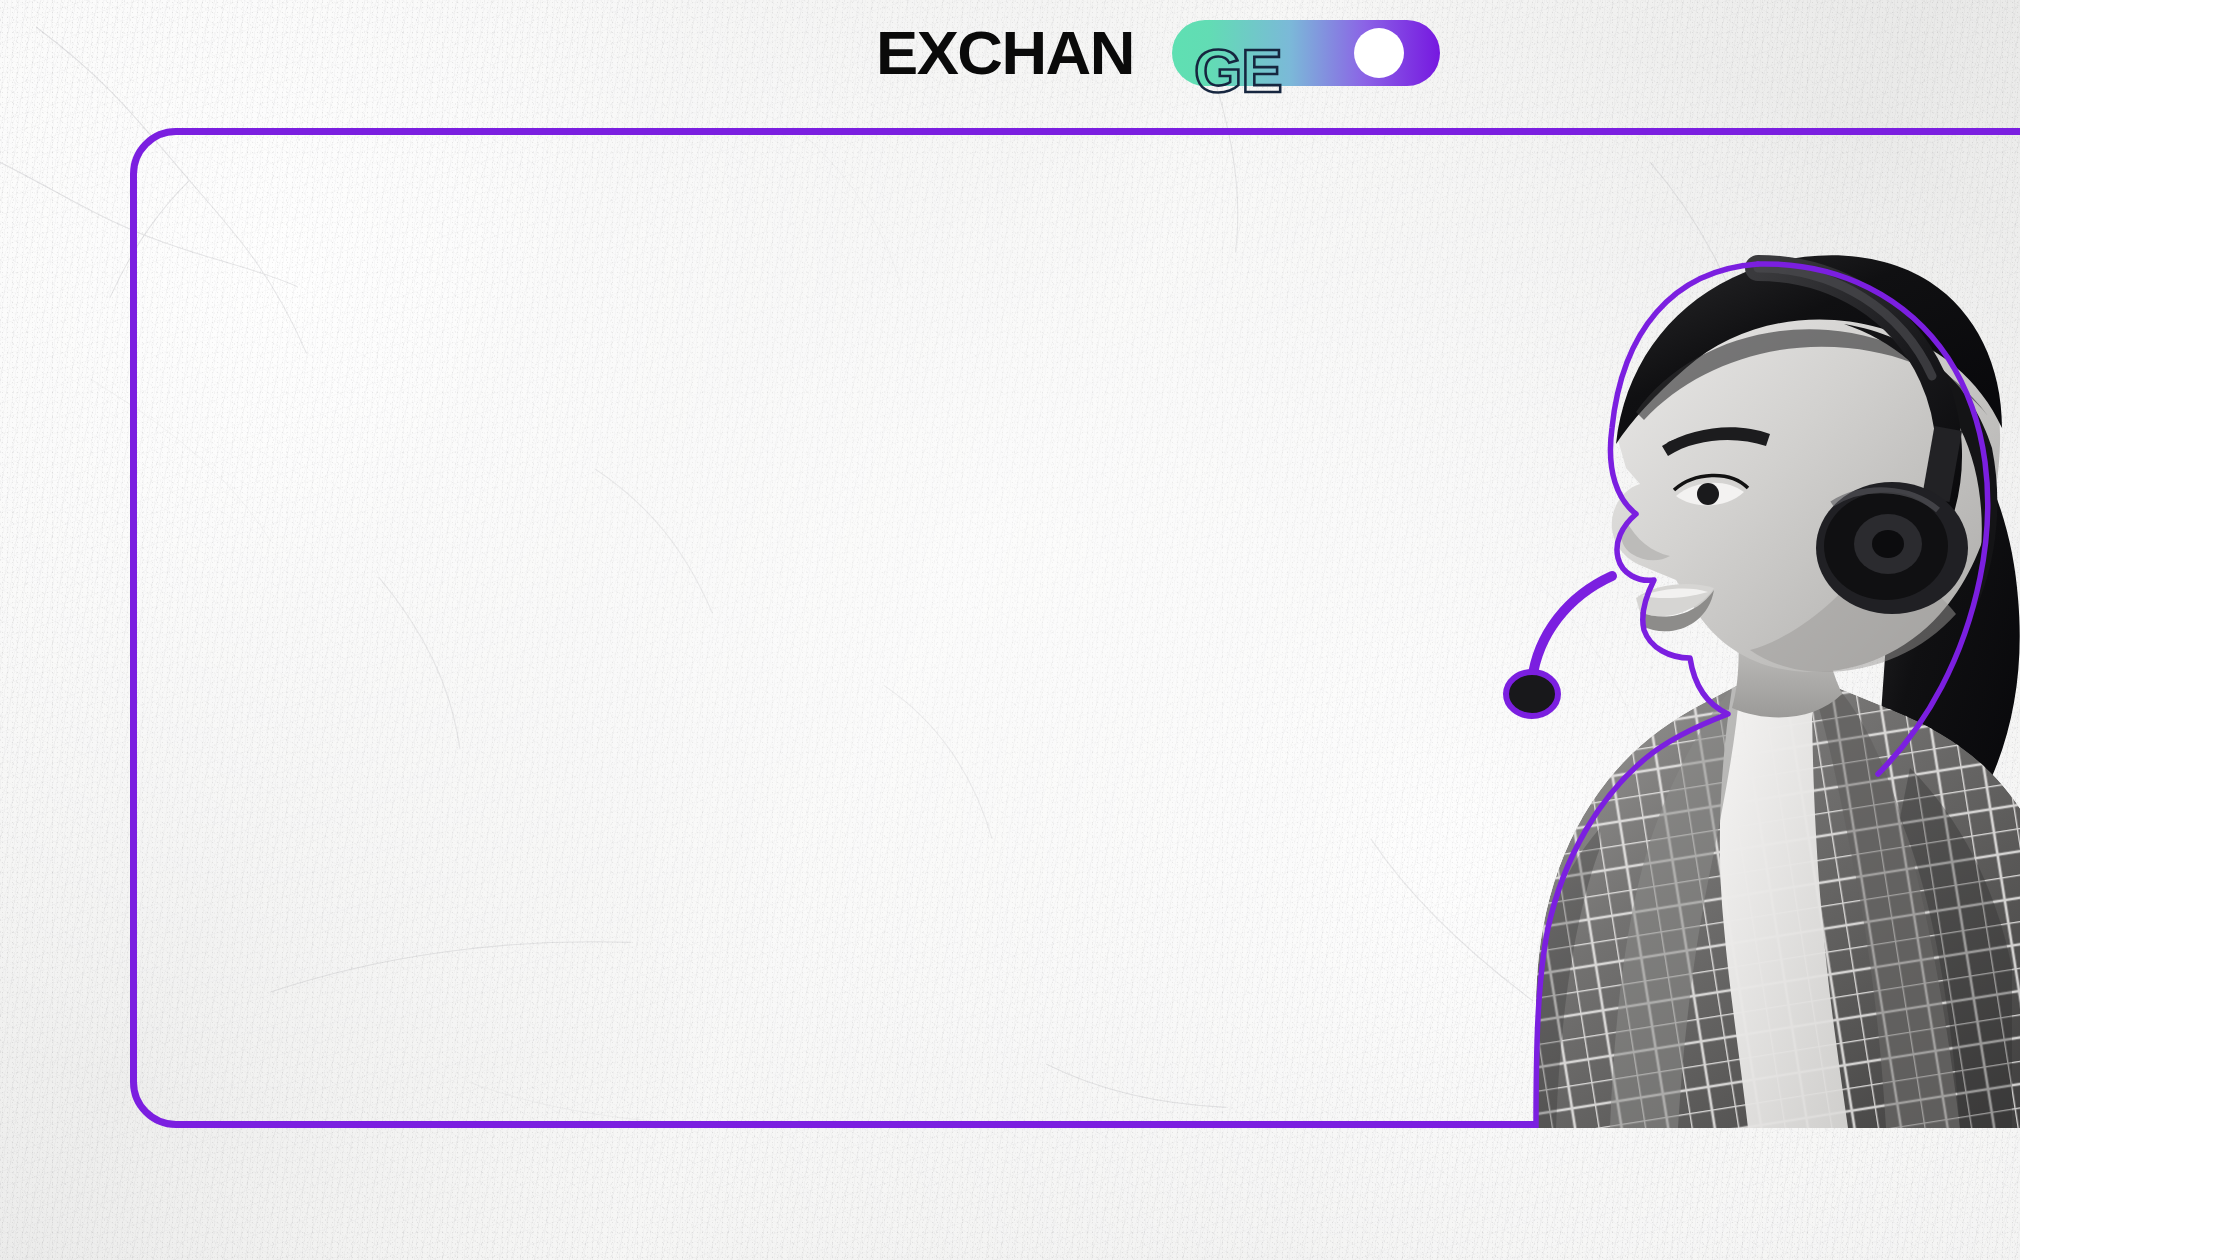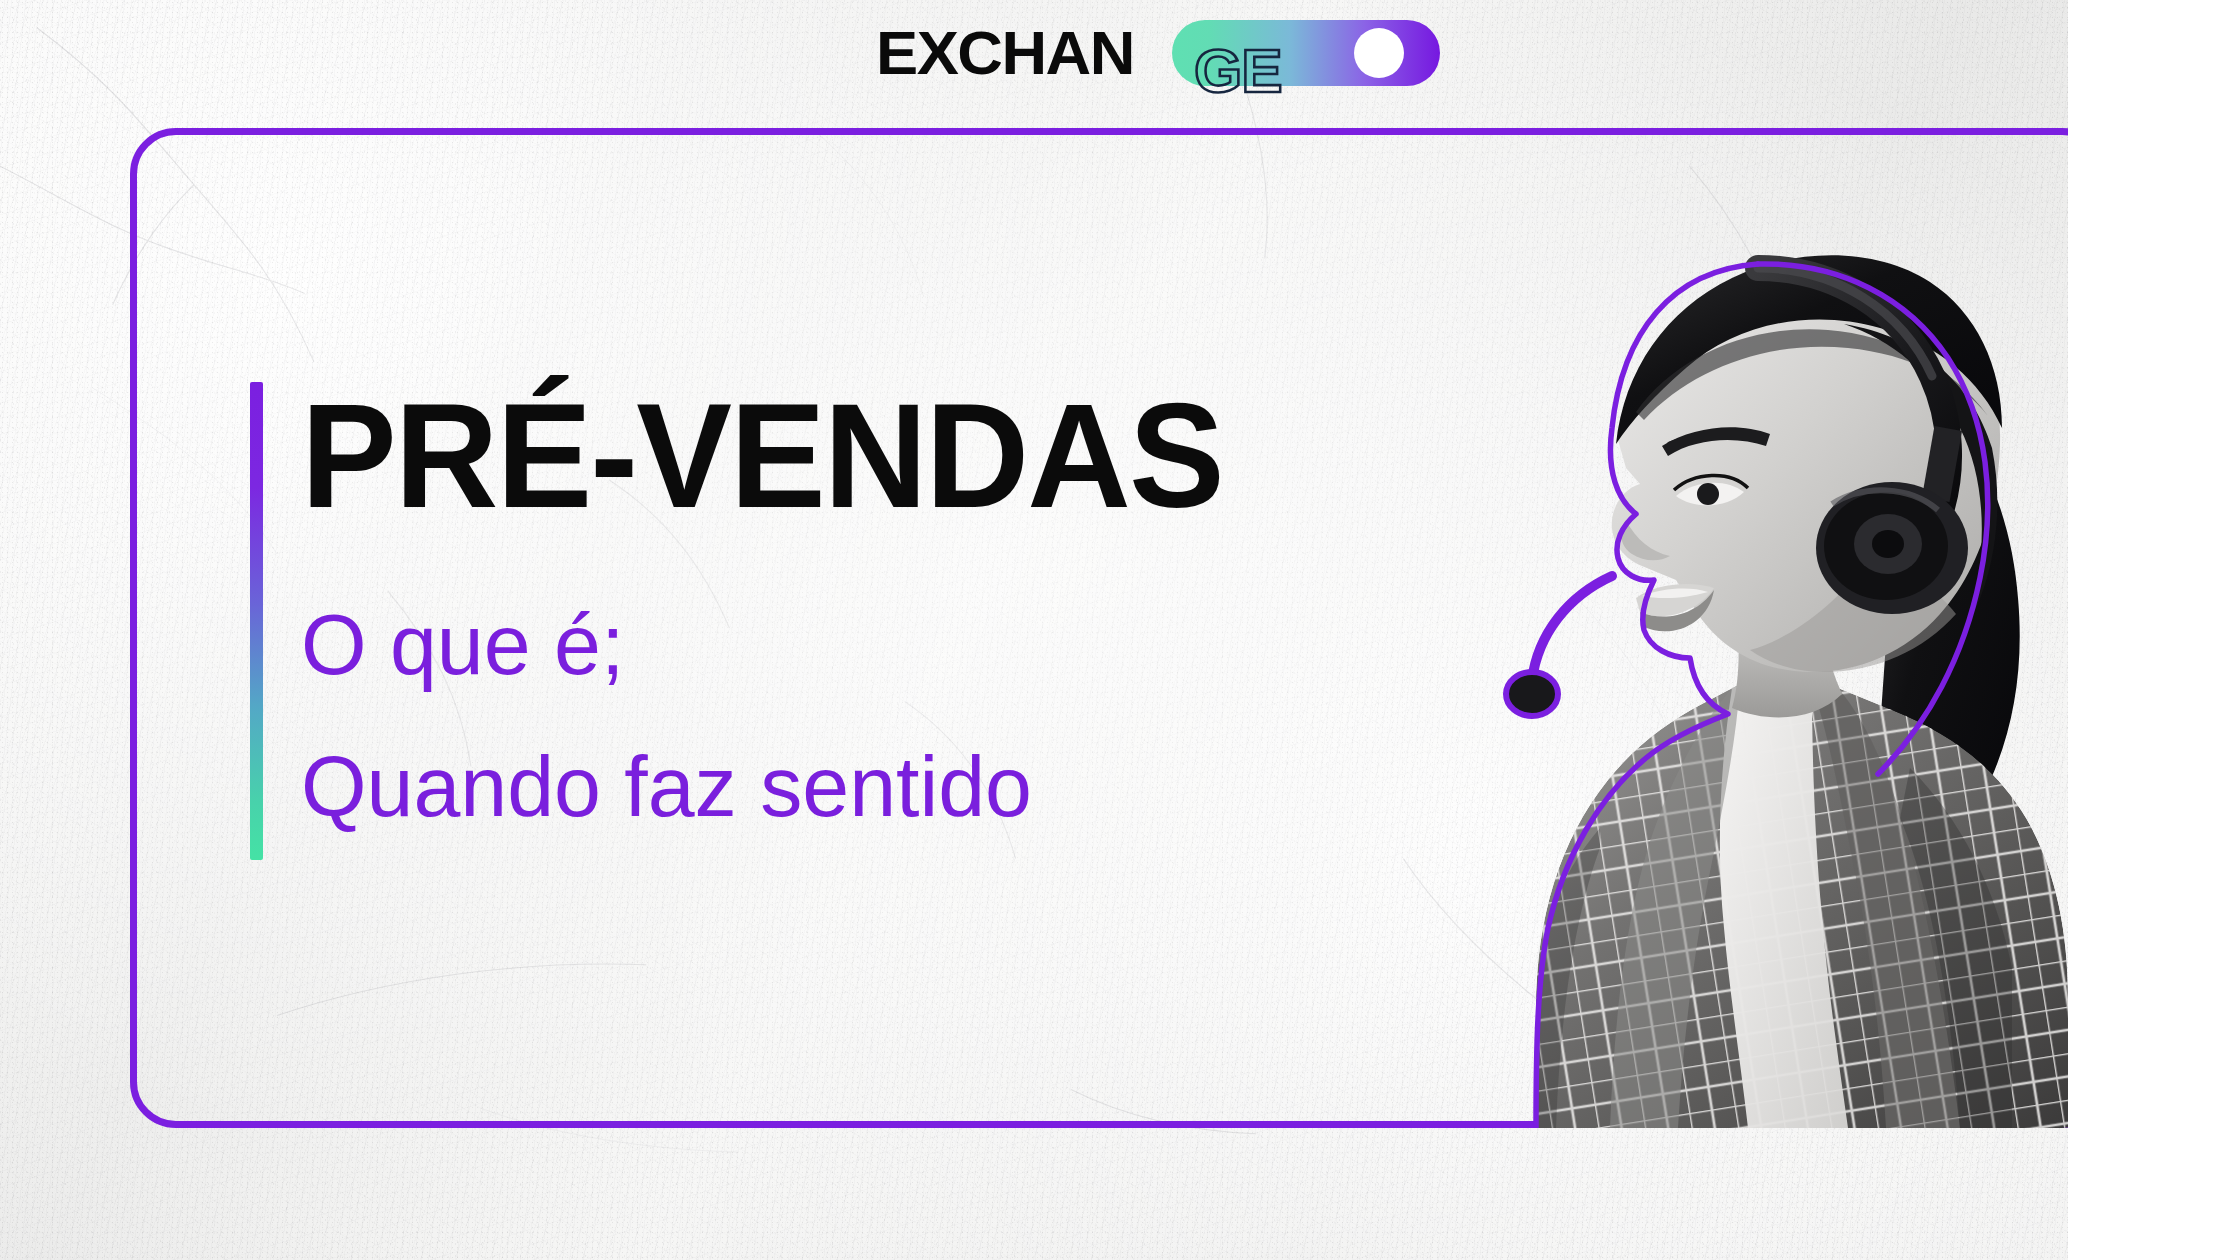--- a/index.html
+++ b/index.html
@@ -10,21 +10,20 @@
   body {
     font-family: "Liberation Sans", sans-serif;
   }
 
   .stage {
     position: relative;
     width: 2020px;
     height: 1260px;
     overflow: hidden;
     background-color: #f2f2f1;
-    padding-left: 48px;
   }
 
   
   .bg-base {
     position: absolute;
     inset: 0;
     background-color: #f3f3f2;
     background-image:
       radial-gradient(circle at 14% 22%, rgba(255,255,255,0.95) 0%, rgba(255,255,255,0) 42%),
       radial-gradient(circle at 72% 68%, rgba(255,255,255,0.9) 0%, rgba(255,255,255,0) 50%),
@@ -230,28 +229,20 @@
 
   <div class="logo">
     <div class="logo-pill"></div>
     <div class="logo-word">EXCHAN</div>
     <div class="logo-ge">GE</div>
     <div class="logo-knob"></div>
   </div>
 
   <div class="frame"></div>
 
-  <div class="text-block">
-    <div class="accent-bar"></div>
-    <div class="text-col">
-      <h1 class="headline">PRÉ-VENDAS</h1>
-      <p class="sub sub-1">O que é;</p>
-      <p class="sub sub-2">Quando faz sentido</p>
-    </div>
-  </div>
 
   <div class="photo-wrap">
     <svg width="668" height="1000" viewBox="0 0 668 1000">
       <defs>
         <linearGradient id="hair" x1="0" y1="0" x2="1" y2="1">
           <stop offset="0%" stop-color="#2c2c2e"></stop>
           <stop offset="40%" stop-color="#101012"></stop>
           <stop offset="100%" stop-color="#07070a"></stop>
         </linearGradient>
         <linearGradient id="skin" x1="0" y1="0" x2="1" y2="1">

